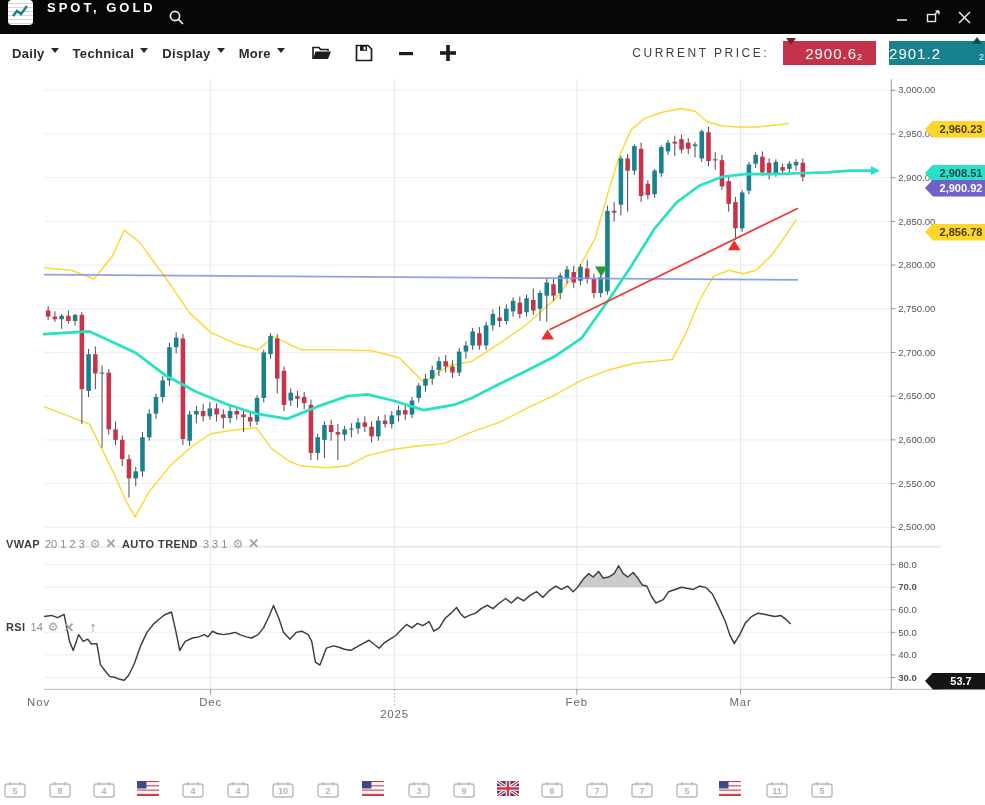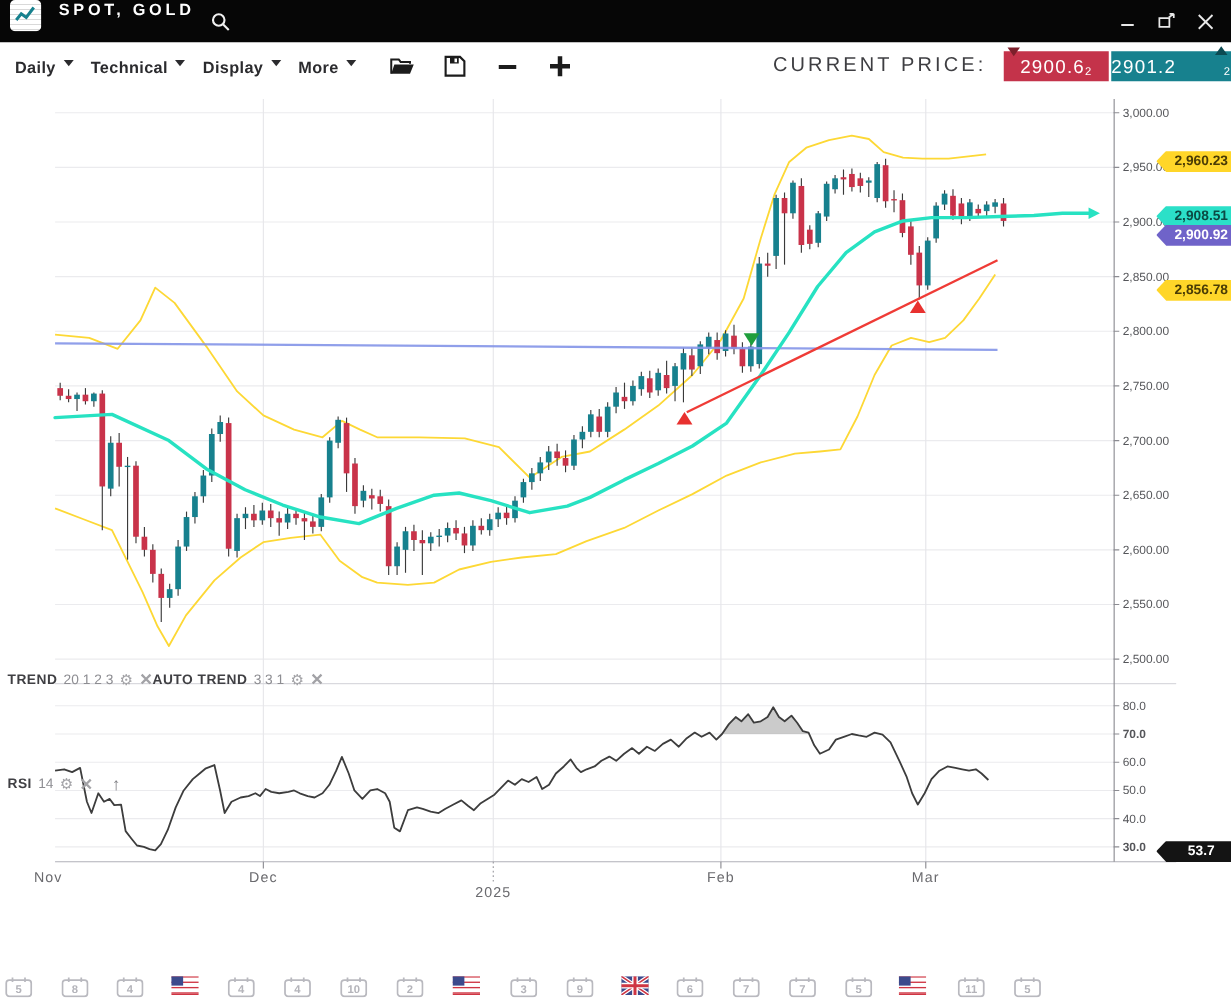--- a/index.html
+++ b/index.html
@@ -20,25 +20,25 @@
   .toolbar{position:absolute;left:0;top:34px;width:985px;height:38px;background:#fff;
            border-bottom:1px solid #e2e2e6;display:flex;align-items:center;}
   .menu{display:flex;align-items:flex-start;margin-left:14px;font-size:13px;font-weight:bold;
         color:#2b2b2e;letter-spacing:.3px;cursor:default;}
   .menu:first-child{margin-left:12px;}
   .caret{width:0;height:0;border-left:4px solid transparent;border-right:4px solid transparent;
          border-top:5px solid #2b2b2e;margin-left:6px;margin-top:2px;}
   .tb-icons{display:flex;align-items:center;gap:20px;margin-left:26px;}
   .tb-ic{display:flex;align-items:center;justify-content:center;width:22px;height:22px;}
   .price-group{margin-left:auto;display:flex;align-items:center;}
-  .cp-label{font-size:16px;letter-spacing:2.5px;color:#3e3e42;margin-right:14px;}
+  .cp-label{font-size:12px;letter-spacing:2.5px;color:#3e3e42;margin-right:14px;}
   .px-tag{position:relative;height:24px;min-width:84px;display:flex;align-items:center;
           justify-content:center;color:#fff;font-size:15px;letter-spacing:1px;}
   .px-tag .sub{font-size:9px;align-self:flex-end;margin-bottom:3px;}
-  .px-tag.red{margin-right:2px;}
+  .px-tag.red{margin-right:13px;padding-left:9px;}
   .px-arrow{position:absolute;width:0;height:0;border-left:5px solid transparent;
             border-right:5px solid transparent;}
   .px-arrow.down{border-top:7px solid #7d1f2b;left:3px;top:-3px;}
   .px-arrow.up{border-bottom:7px solid #0c4a52;right:3px;top:-4px;}
   
   .chart{position:absolute;left:0;top:72px;width:985px;height:733px;background:#fff;}
   #chart-svg{position:absolute;left:0;top:0;}
   .overlay{position:absolute;left:0;top:0;width:985px;height:733px;pointer-events:none;}
   .legend{position:absolute;display:flex;align-items:center;gap:5px;font-size:11px;color:#8d8d92;}
   .legend .nm{font-weight:bold;color:#3f3f43;letter-spacing:.4px;}
@@ -467,21 +467,21 @@
         <line x1="385" x2="385" y1="750" y2="768" stroke="#9a9aa0" stroke-dasharray="1.5,2.5"></line>
         <text x="385" y="781" text-anchor="middle" letter-spacing="1">2025</text>
         <line x1="585" x2="585" y1="750" y2="756" stroke="#8c8c92"></line>
         <text x="585" y="768" text-anchor="middle" letter-spacing="1">Feb</text>
         <line x1="765" x2="765" y1="750" y2="756" stroke="#8c8c92"></line>
         <text x="765" y="768" text-anchor="middle" letter-spacing="1">Mar</text>
       </g>
     </svg>
 
   <div class="legend vwap-legend">
-    <span class="nm">TREND</span>
+    <span class="nm">VWAP</span>
     <span>20 1 2 3</span>
     <span class="ic">⚙</span>
     <span class="ic x">✕</span>
   </div>
   <div class="legend at-legend">
     <span class="nm">AUTO TREND</span>
     <span>3 3 1</span>
     <span class="ic">⚙</span>
     <span class="ic x">✕</span>
   </div>

